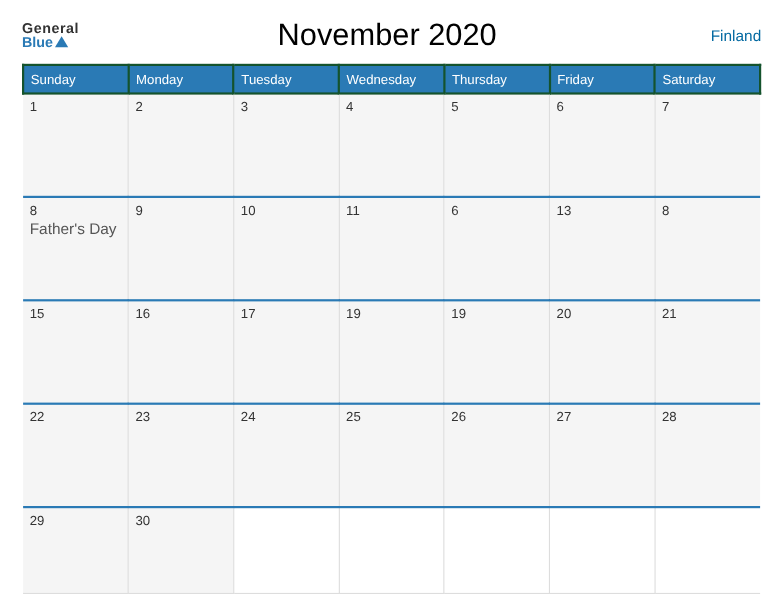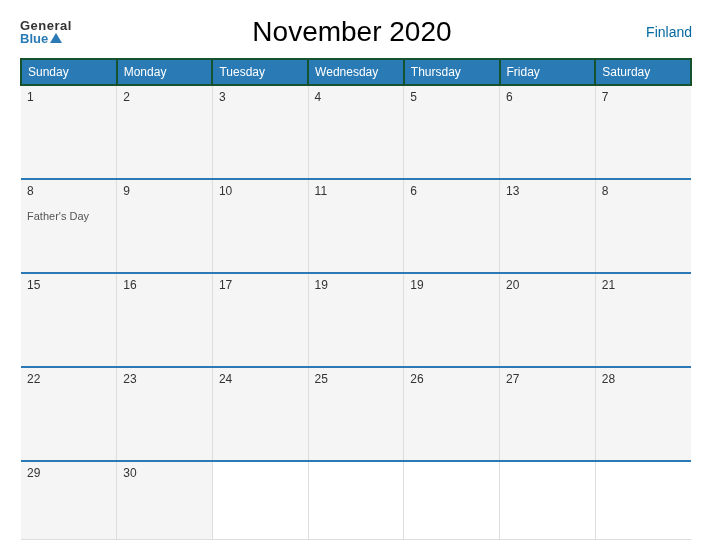--- a/index.html
+++ b/index.html
@@ -96,23 +96,23 @@
     }
     .cal-week td:last-child {
       border-right: none;
     }
     .day-num {
       font-size: 12px;
       color: #333;
       display: block;
     }
     .day-event {
-      font-size: 11px;
+      font-size: 14px;
       color: #555;
-      margin-top: 12px;
+      margin-top: 2px;
       display: block;
     }
     .empty-cell {
       background: #fff !important;
     }
     .last-row td {
       height: 60px;
       margin-top: 40px;
     }
   </style>

